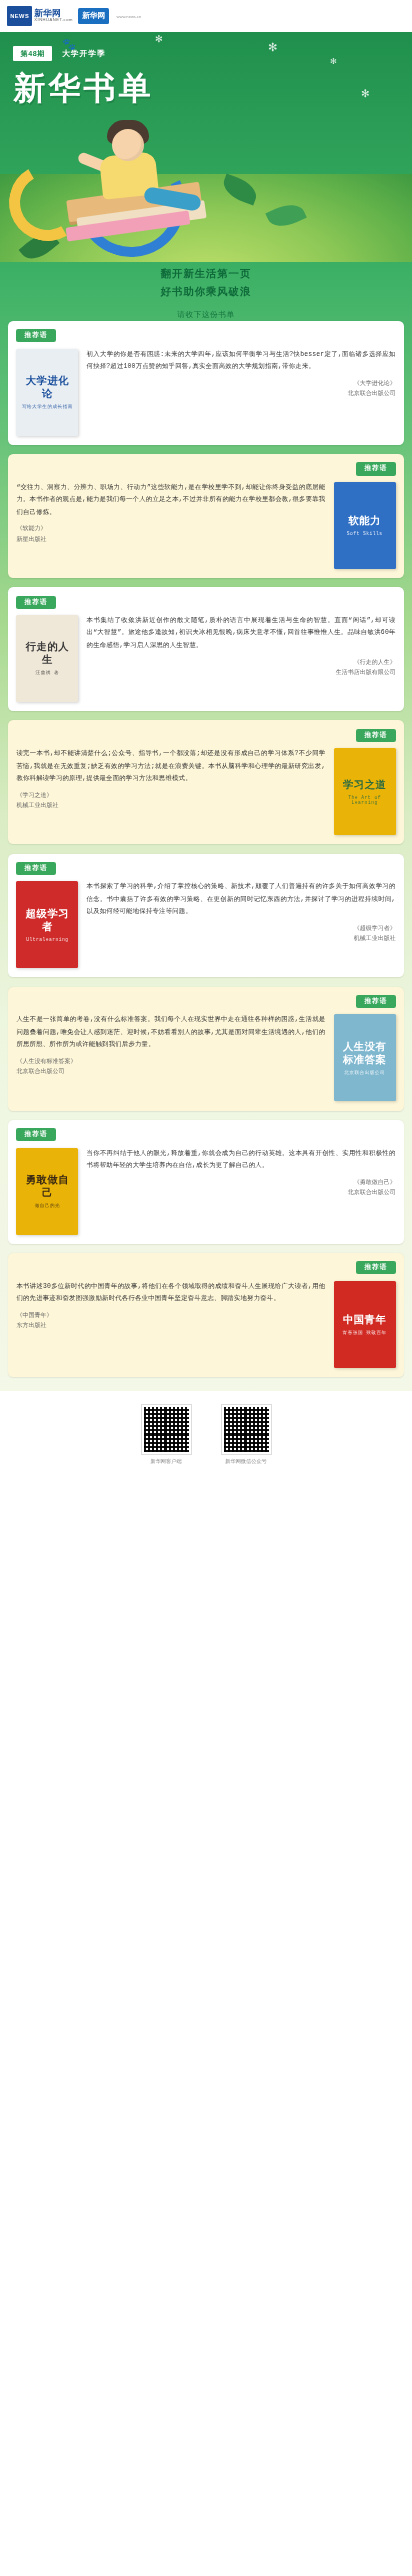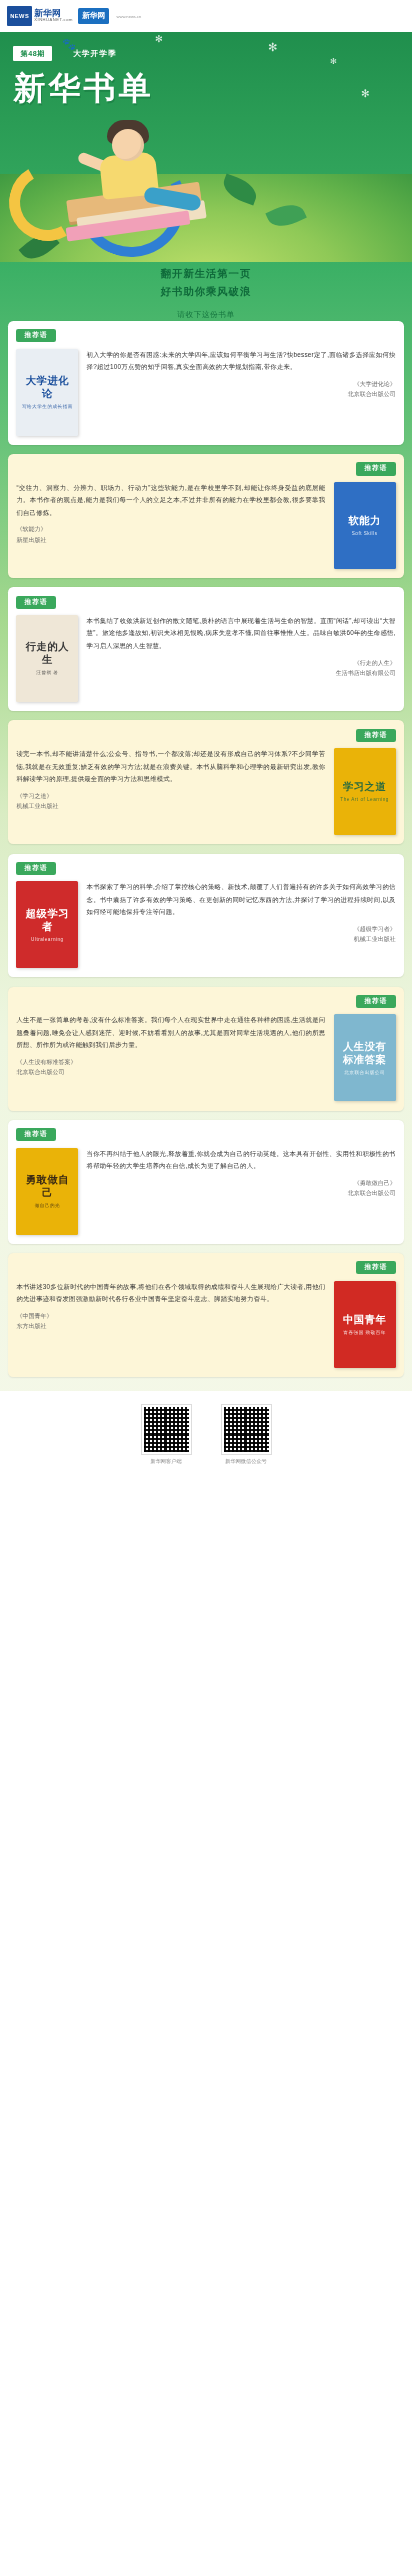--- a/index.html
+++ b/index.html
@@ -61,21 +61,21 @@
     position: absolute;
     color: #ffffff;
     opacity: .85;
     font-size: 11.3px;
     line-height: 1;
     user-select: none;
   }
   .issue-row {
     display: flex;
     align-items: center;
-    gap: 21px;
+    gap: 10px;
     padding-left: 13.4px;
     margin-top: 5.2px;
   }
   .issue-tag {
     background: #ffffff;
     color: #178a47;
     font-size: 7.2px;
     font-weight: bold;
     padding: 2.1px 7.2px;
     border-radius: 1px;
@@ -177,20 +177,21 @@
 
   
   .list { padding: 0 8.2px 5.2px; }
   .card {
     background: #ffffff;
     border-radius: 5.2px;
     margin-bottom: 9.3px;
     padding: 8.2px 8.2px 9.3px;
     position: relative;
     box-shadow: 0 0.5px 1.5px rgba(0,0,0,.08);
+    font-family: Liberation Mono, monospace;
   }
   .card.alt { background: #fdf6d8; }
   .rec-label {
     display:inline-block;
     background: #3aa85c;
     color:#fff;
     font-size: 6.7px;
     font-weight: bold;
     letter-spacing: 1px;
     padding: 2.1px 8.2px;

